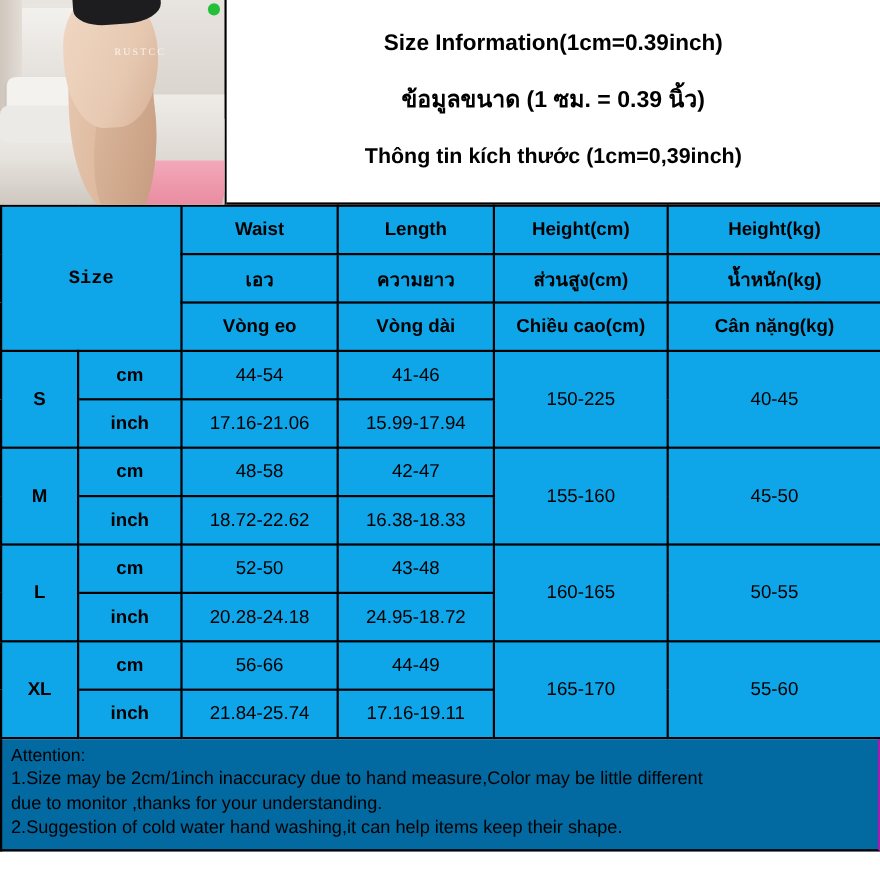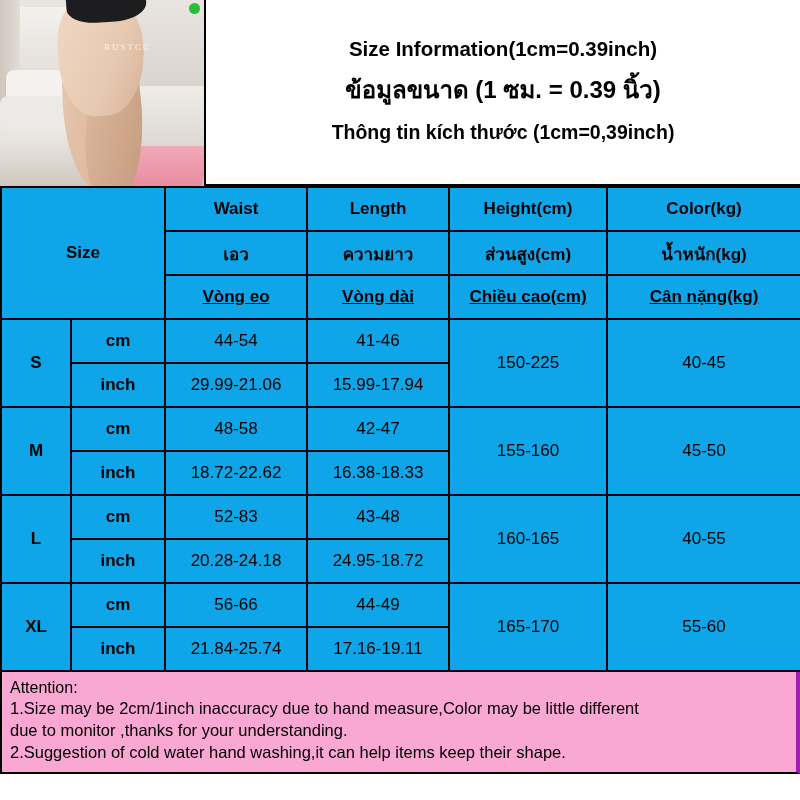--- a/index.html
+++ b/index.html
@@ -104,32 +104,32 @@
   .photo .greendot{
     position:absolute;right:4px;top:3px;width:11px;height:11px;border-radius:50%;
     background:#24c03a;
   }
   .title-cell{
     flex:1;
     display:flex;
     flex-direction:column;
     align-items:center;
     justify-content:center;
-    gap:12px;
+    gap:24px;
     padding:6px 10px 10px;
     box-sizing:border-box;
   }
   .title-cell div{
     font-weight:bold;
     font-size:20.5px;
     line-height:1.35;
     text-align:center;
     white-space:nowrap;
   }
-  .title-cell .t-th{font-size:24px;}
+  .title-cell .t-th{font-size:21px;}
   .title-cell .t-vi{font-size:19.5px;}
 
   
   table.size{
     border-collapse:collapse;
     width:800px;
     table-layout:fixed;
   }
   table.size td{
     border:2px solid #000;
@@ -144,36 +144,37 @@
   .c-size{width:70px;}
   .c-unit{width:94px;}
   .c-waist{width:142px;}
   .c-length{width:142px;}
   .c-height{width:158px;}
   .c-weight{width:194px;}
 
   .hdr-size{
     font-weight:bold;
     font-size:27px;
+    font-family:Liberation Mono, monospace;
   }
   .sz-label{font-weight:bold;font-size:19px;}
   .unit-label{font-weight:bold;font-size:16px;}
   .hdr-row td{font-weight:bold;font-size:17px;}
   .hdr-row2 td{font-weight:bold;font-size:16.5px;}
-  .hdr-row3 td{font-weight:bold;font-size:16.5px;text-decoration:underline;}
+  .hdr-row3 td{font-weight:bold;font-size:16.5px;}
 
   
   .attention{
     width:800px;
     box-sizing:border-box;
     border-left:2px solid #000;
-    border-right:4px solid #a21caf;
+    border-right:2px solid #a21caf;
     border-bottom:2px solid #000;
     padding:5px 8px 8px 8px;
-    background:#f9a8d4;
+    background:#0369a1;
   }
   .attention p{
     margin:0;
     font-size:16.5px;
     line-height:1.33;
   }
   .attention .a-head{font-size:16px;}
 </style>
 </head>
 <body>
@@ -215,21 +216,21 @@
         <col class="c-length">
         <col class="c-height">
         <col class="c-weight">
     </colgroup>
     <tbody>
       <tr class="hdr-row">
         <td class="grey hdr-size" rowspan="3" colspan="2">Size</td>
         <td class="grey">Waist</td>
         <td class="grey">Length</td>
         <td class="grey">Height(cm)</td>
-        <td class="grey">Color(kg)</td>
+        <td class="grey">Height(kg)</td>
       </tr>
       <tr class="hdr-row2">
         <td class="grey">เอว</td>
         <td class="grey">ความยาว</td>
         <td class="grey">ส่วนสูง(cm)</td>
         <td class="grey">น้ำหนัก(kg)</td>
       </tr>
       <tr class="hdr-row3">
         <td class="grey">Vòng eo</td>
         <td class="grey">Vòng dài</td>
@@ -240,45 +241,45 @@
       <tr>
         <td class="grey sz-label" rowspan="2">S</td>
         <td class="grey unit-label">cm</td>
         <td>44-54</td>
         <td>41-46</td>
         <td class="grey" rowspan="2">150-225</td>
         <td class="grey" rowspan="2">40-45</td>
       </tr>
       <tr>
         <td class="grey unit-label">inch</td>
-        <td>29.99-21.06</td>
+        <td>17.16-21.06</td>
         <td>15.99-17.94</td>
       </tr>
 
       <tr>
         <td class="grey sz-label" rowspan="2">M</td>
         <td class="grey unit-label">cm</td>
         <td>48-58</td>
         <td>42-47</td>
         <td class="grey" rowspan="2">155-160</td>
         <td class="grey" rowspan="2">45-50</td>
       </tr>
       <tr>
         <td class="grey unit-label">inch</td>
         <td>18.72-22.62</td>
         <td>16.38-18.33</td>
       </tr>
 
       <tr>
         <td class="grey sz-label" rowspan="2">L</td>
         <td class="grey unit-label">cm</td>
-        <td>52-83</td>
+        <td>52-50</td>
         <td>43-48</td>
         <td class="grey" rowspan="2">160-165</td>
-        <td class="grey" rowspan="2">40-55</td>
+        <td class="grey" rowspan="2">50-55</td>
       </tr>
       <tr>
         <td class="grey unit-label">inch</td>
         <td>20.28-24.18</td>
         <td>24.95-18.72</td>
       </tr>
 
       <tr>
         <td class="grey sz-label" rowspan="2">XL</td>
         <td class="grey unit-label">cm</td>

